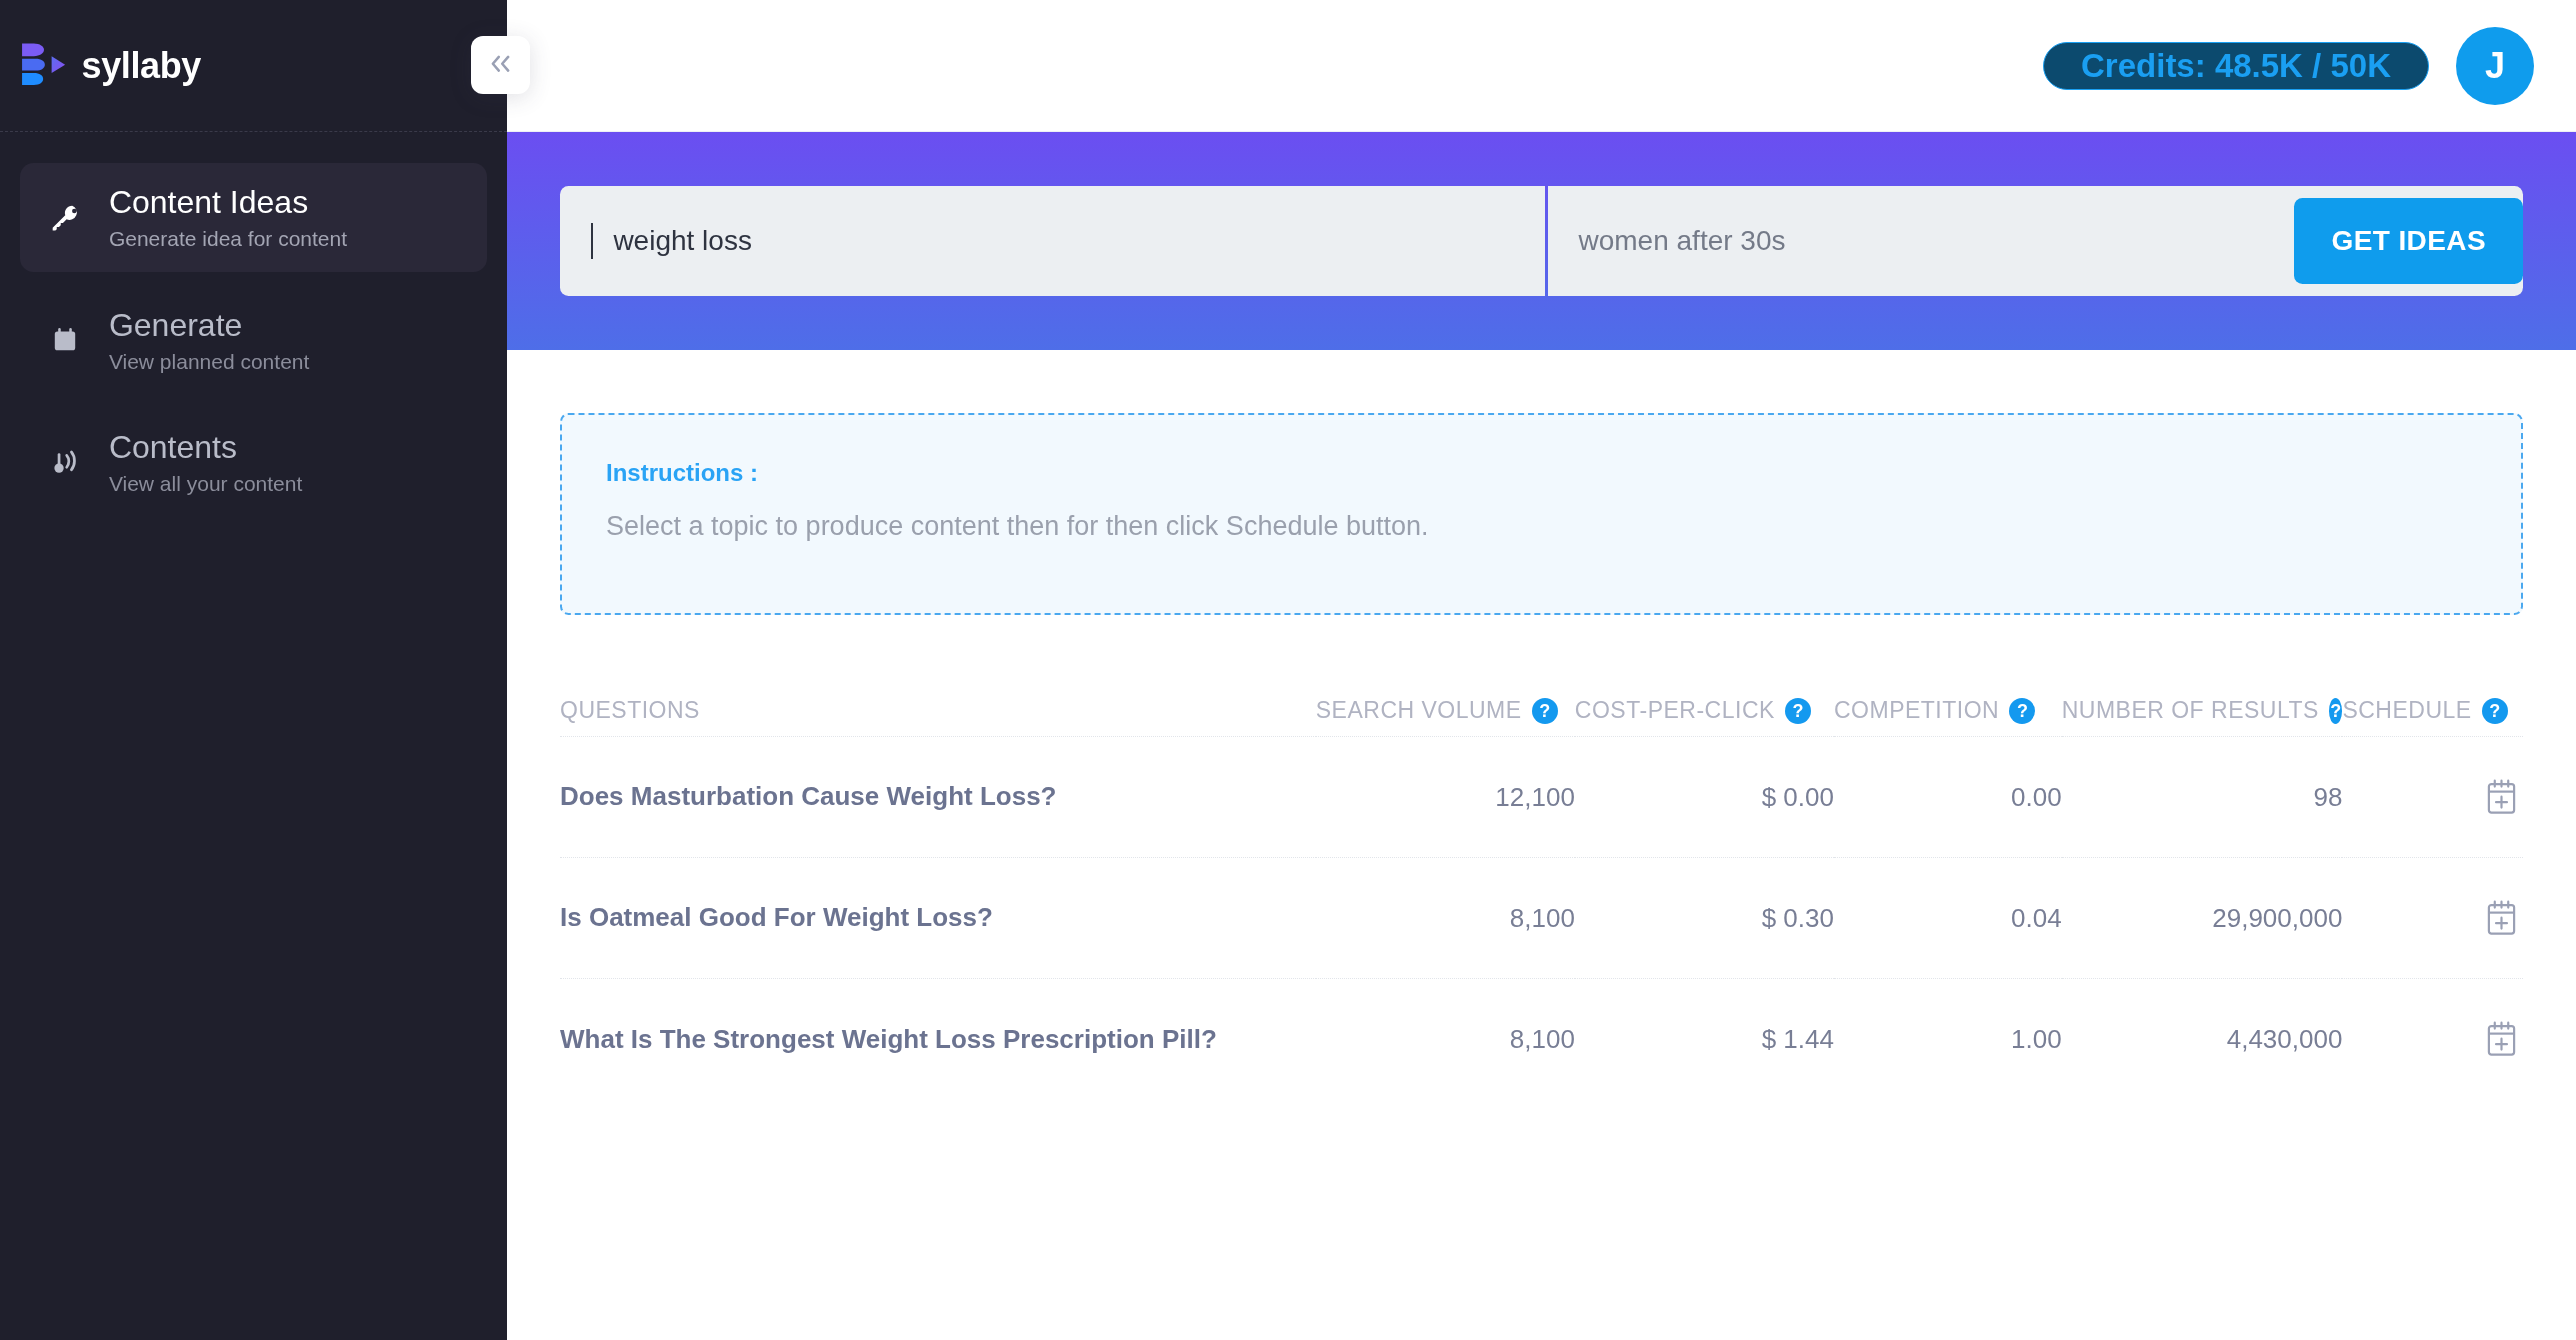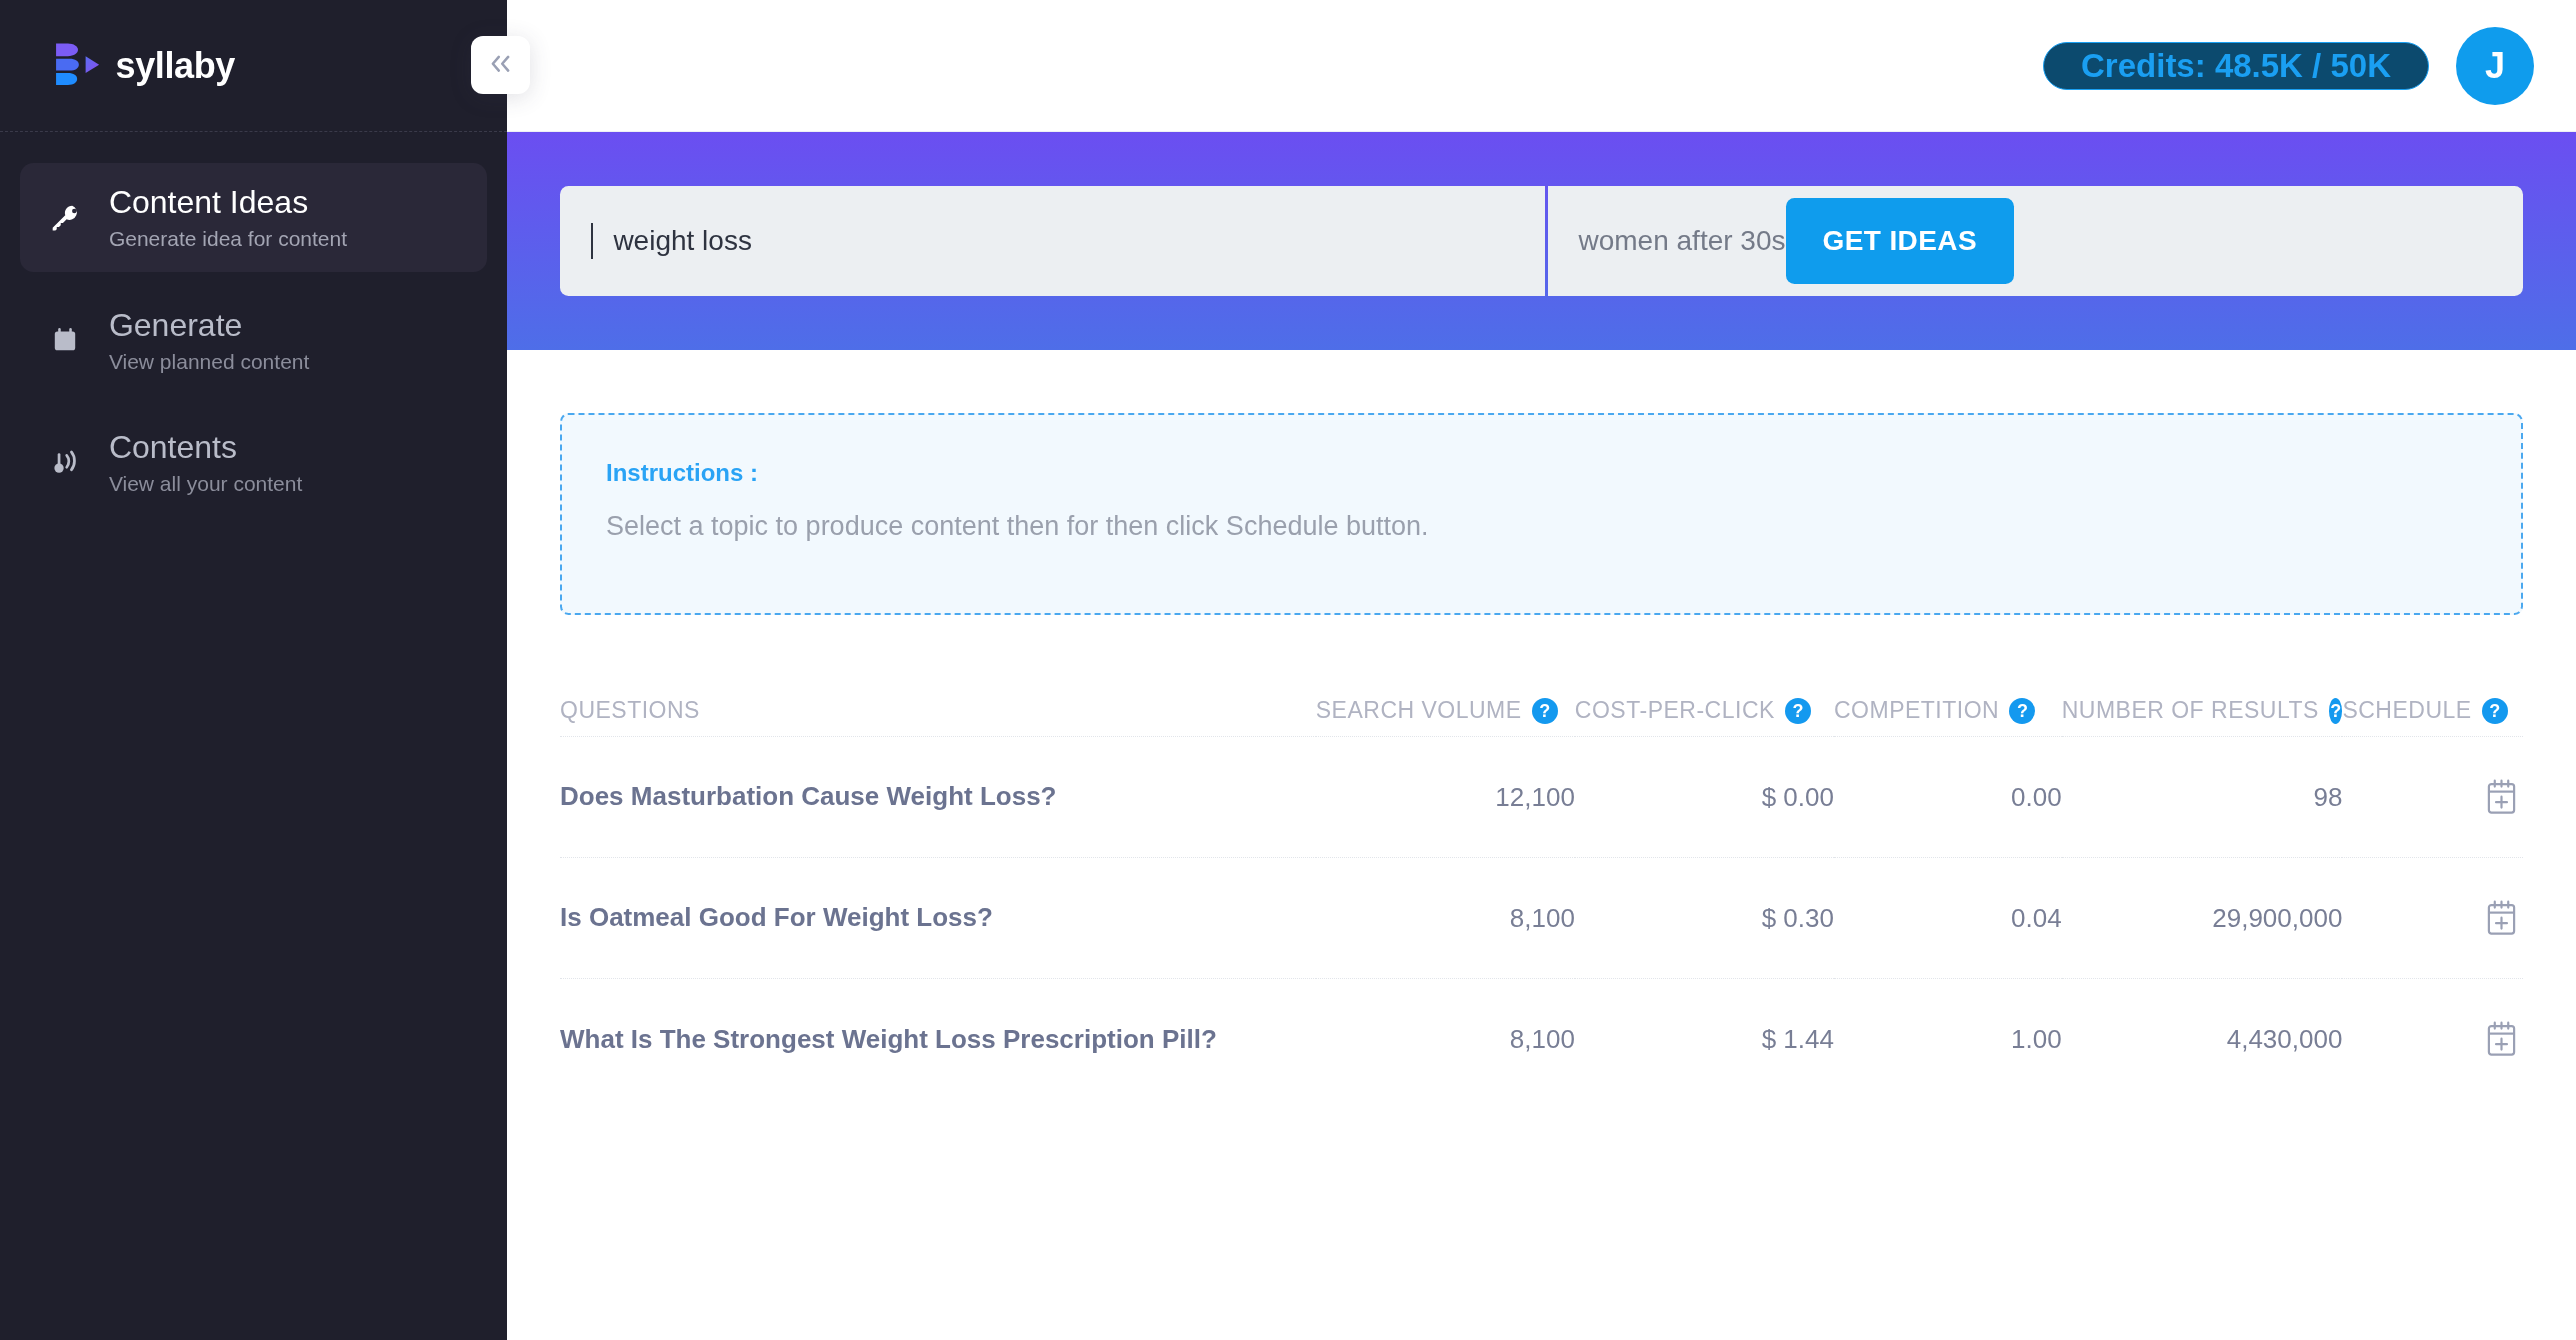--- a/index.html
+++ b/index.html
@@ -14,21 +14,21 @@
   
   .sidebar {
     width: 507px; height: 1341px;
     background: #1f1f2c;
     flex: 0 0 507px;
     position: relative;
   }
   .sidebar-header {
     height: 132px;
     display: flex; align-items: center;
-    padding-left: 54px;
+    padding-left: 20px;
     border-bottom: 1.7px dashed #3a3a4a;
   }
   .logo { display: flex; align-items: center; gap: 13.6px; }
   .logo-mark { width: 48px; height: 49px; display:block; }
   .logo-text {
     color: #ffffff; font-size: 36px; font-weight: 700;
     letter-spacing: -0.4px;
   }
   .collapse-btn {
     position: absolute;
@@ -114,22 +114,22 @@
   .search-field.first {
     flex: 0 0 985px;
     border-radius: 8.5px 0 0 8.5px;
     color: #2e3340;
     gap: 19px;
   }
   .search-field.second {
     flex: 1 1 auto;
     border-radius: 0 8.5px 8.5px 0;
     color: #747a88;
-    justify-content: flex-start;
-    padding-right: 12px;
+    justify-content: space-between;
+    padding-right: 0;
   }
   .caret {
     display: inline-block; width: 1.7px; height: 36px;
     background: #2e3340; margin-right: 1.7px;
   }
   .get-ideas-btn {
     background: #0f9ced;
     color: #ffffff;
     border: none;
     border-radius: 8.5px;

